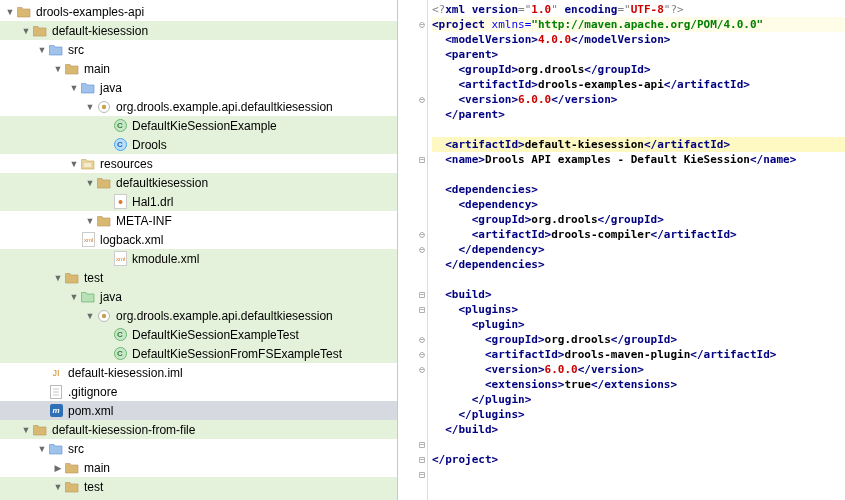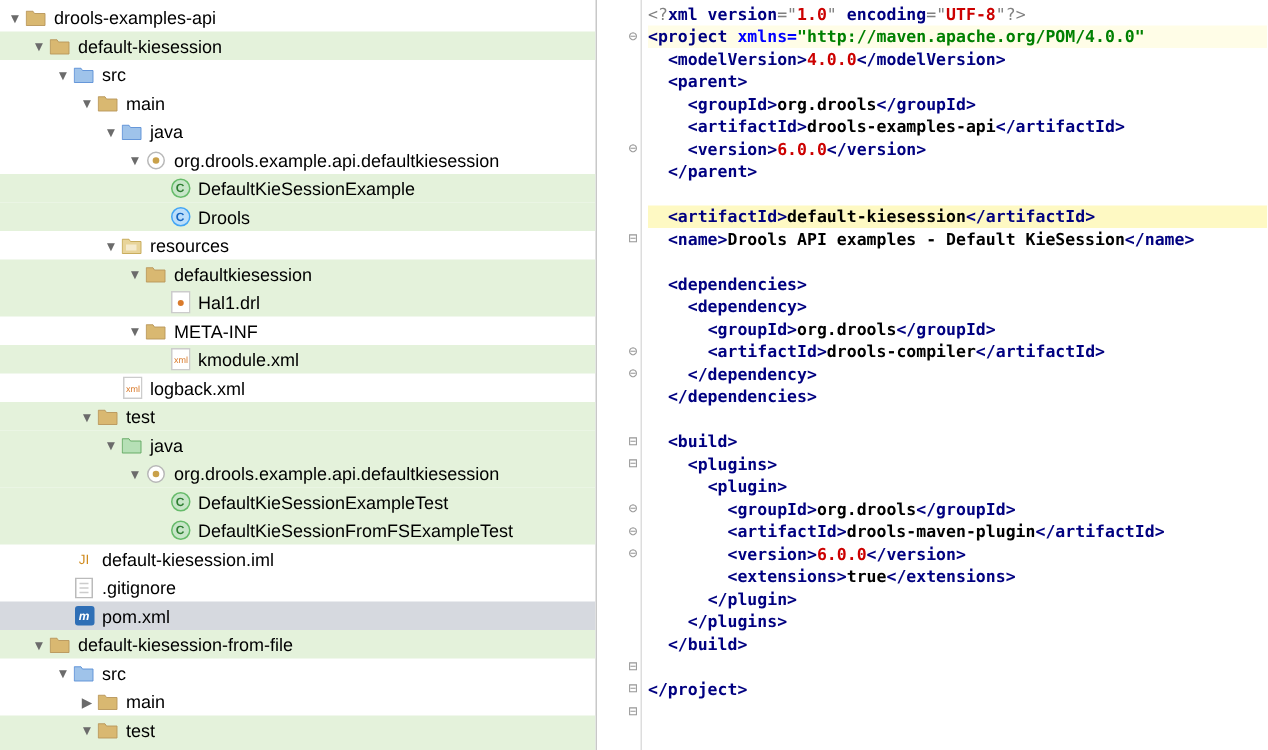--- a/index.html
+++ b/index.html
@@ -47,21 +47,21 @@
     flex: 1;
     font-family: Menlo, Consolas, monospace;
     font-size: 11px;
     line-height: 15px;
     padding: 2px 0 0 4px;
     white-space: pre;
     overflow: hidden;
   }
   .code-line { height: 15px; }
   .xml-tag { color: #000080; font-weight: bold; }
-  .xml-attr { color: #0000ff; font-weight: bold; text-align: center; }
+  .xml-attr { color: #0000ff; font-weight: normal; text-align: center; }
   .xml-val { color: #008000; font-weight: bold; }
   .xml-text { color: #000; font-weight: bold; }
   .xml-num { color: #cc0000; font-weight: bold; }
   .xml-decl { color: #808080; }
   .hl { background: #fffde7; display: inline-block; width: 100%; }
   .hlg { background: #fef9c3; display: inline-block; width: 100%; }
 
   
   .tree { padding: 2px 0; }
   .tree-row {
@@ -230,41 +230,41 @@
       <div class="tree-row">
         <span class="indent" style="width:80px"></span>
         <span class="arrow ">▼</span>
         <span class="icon folder">
           <svg width="14" height="12" viewBox="0 0 14 12">
             <path fill="#d9b871" stroke="#b8955a" stroke-width="0.6" d="M0.5 1.5 L5 1.5 L6 3 L13 3 L13 11 L0.5 11 Z"></path>
           </svg>
         </span>
         <span class="label">META-INF</span>
       </div>
-      <div class="tree-row hlg">
-        <span class="indent" style="width:96px"></span>
+      <div class="tree-row">
+        <span class="indent" style="width:64px"></span>
         <span class="arrow none">▶</span>
         <span class="icon">
           <svg width="13" height="15" viewBox="0 0 13 15">
             <rect x="0.5" y="0.5" width="12" height="14" fill="#fff" stroke="#ccc"></rect>
             <text x="2" y="10" font-size="6" fill="#d97a2b" font-family="sans-serif">xml</text>
           </svg>
         </span>
-        <span class="label">kmodule.xml</span>
-      </div>
-      <div class="tree-row">
-        <span class="indent" style="width:64px"></span>
+        <span class="label">logback.xml</span>
+      </div>
+      <div class="tree-row hlg">
+        <span class="indent" style="width:96px"></span>
         <span class="arrow none">▶</span>
         <span class="icon">
           <svg width="13" height="15" viewBox="0 0 13 15">
             <rect x="0.5" y="0.5" width="12" height="14" fill="#fff" stroke="#ccc"></rect>
             <text x="2" y="10" font-size="6" fill="#d97a2b" font-family="sans-serif">xml</text>
           </svg>
         </span>
-        <span class="label">logback.xml</span>
+        <span class="label">kmodule.xml</span>
       </div>
       <div class="tree-row hlg">
         <span class="indent" style="width:48px"></span>
         <span class="arrow ">▼</span>
         <span class="icon folder">
           <svg width="14" height="12" viewBox="0 0 14 12">
             <path fill="#d9b871" stroke="#b8955a" stroke-width="0.6" d="M0.5 1.5 L5 1.5 L6 3 L13 3 L13 11 L0.5 11 Z"></path>
           </svg>
         </span>
         <span class="label">test</span>

